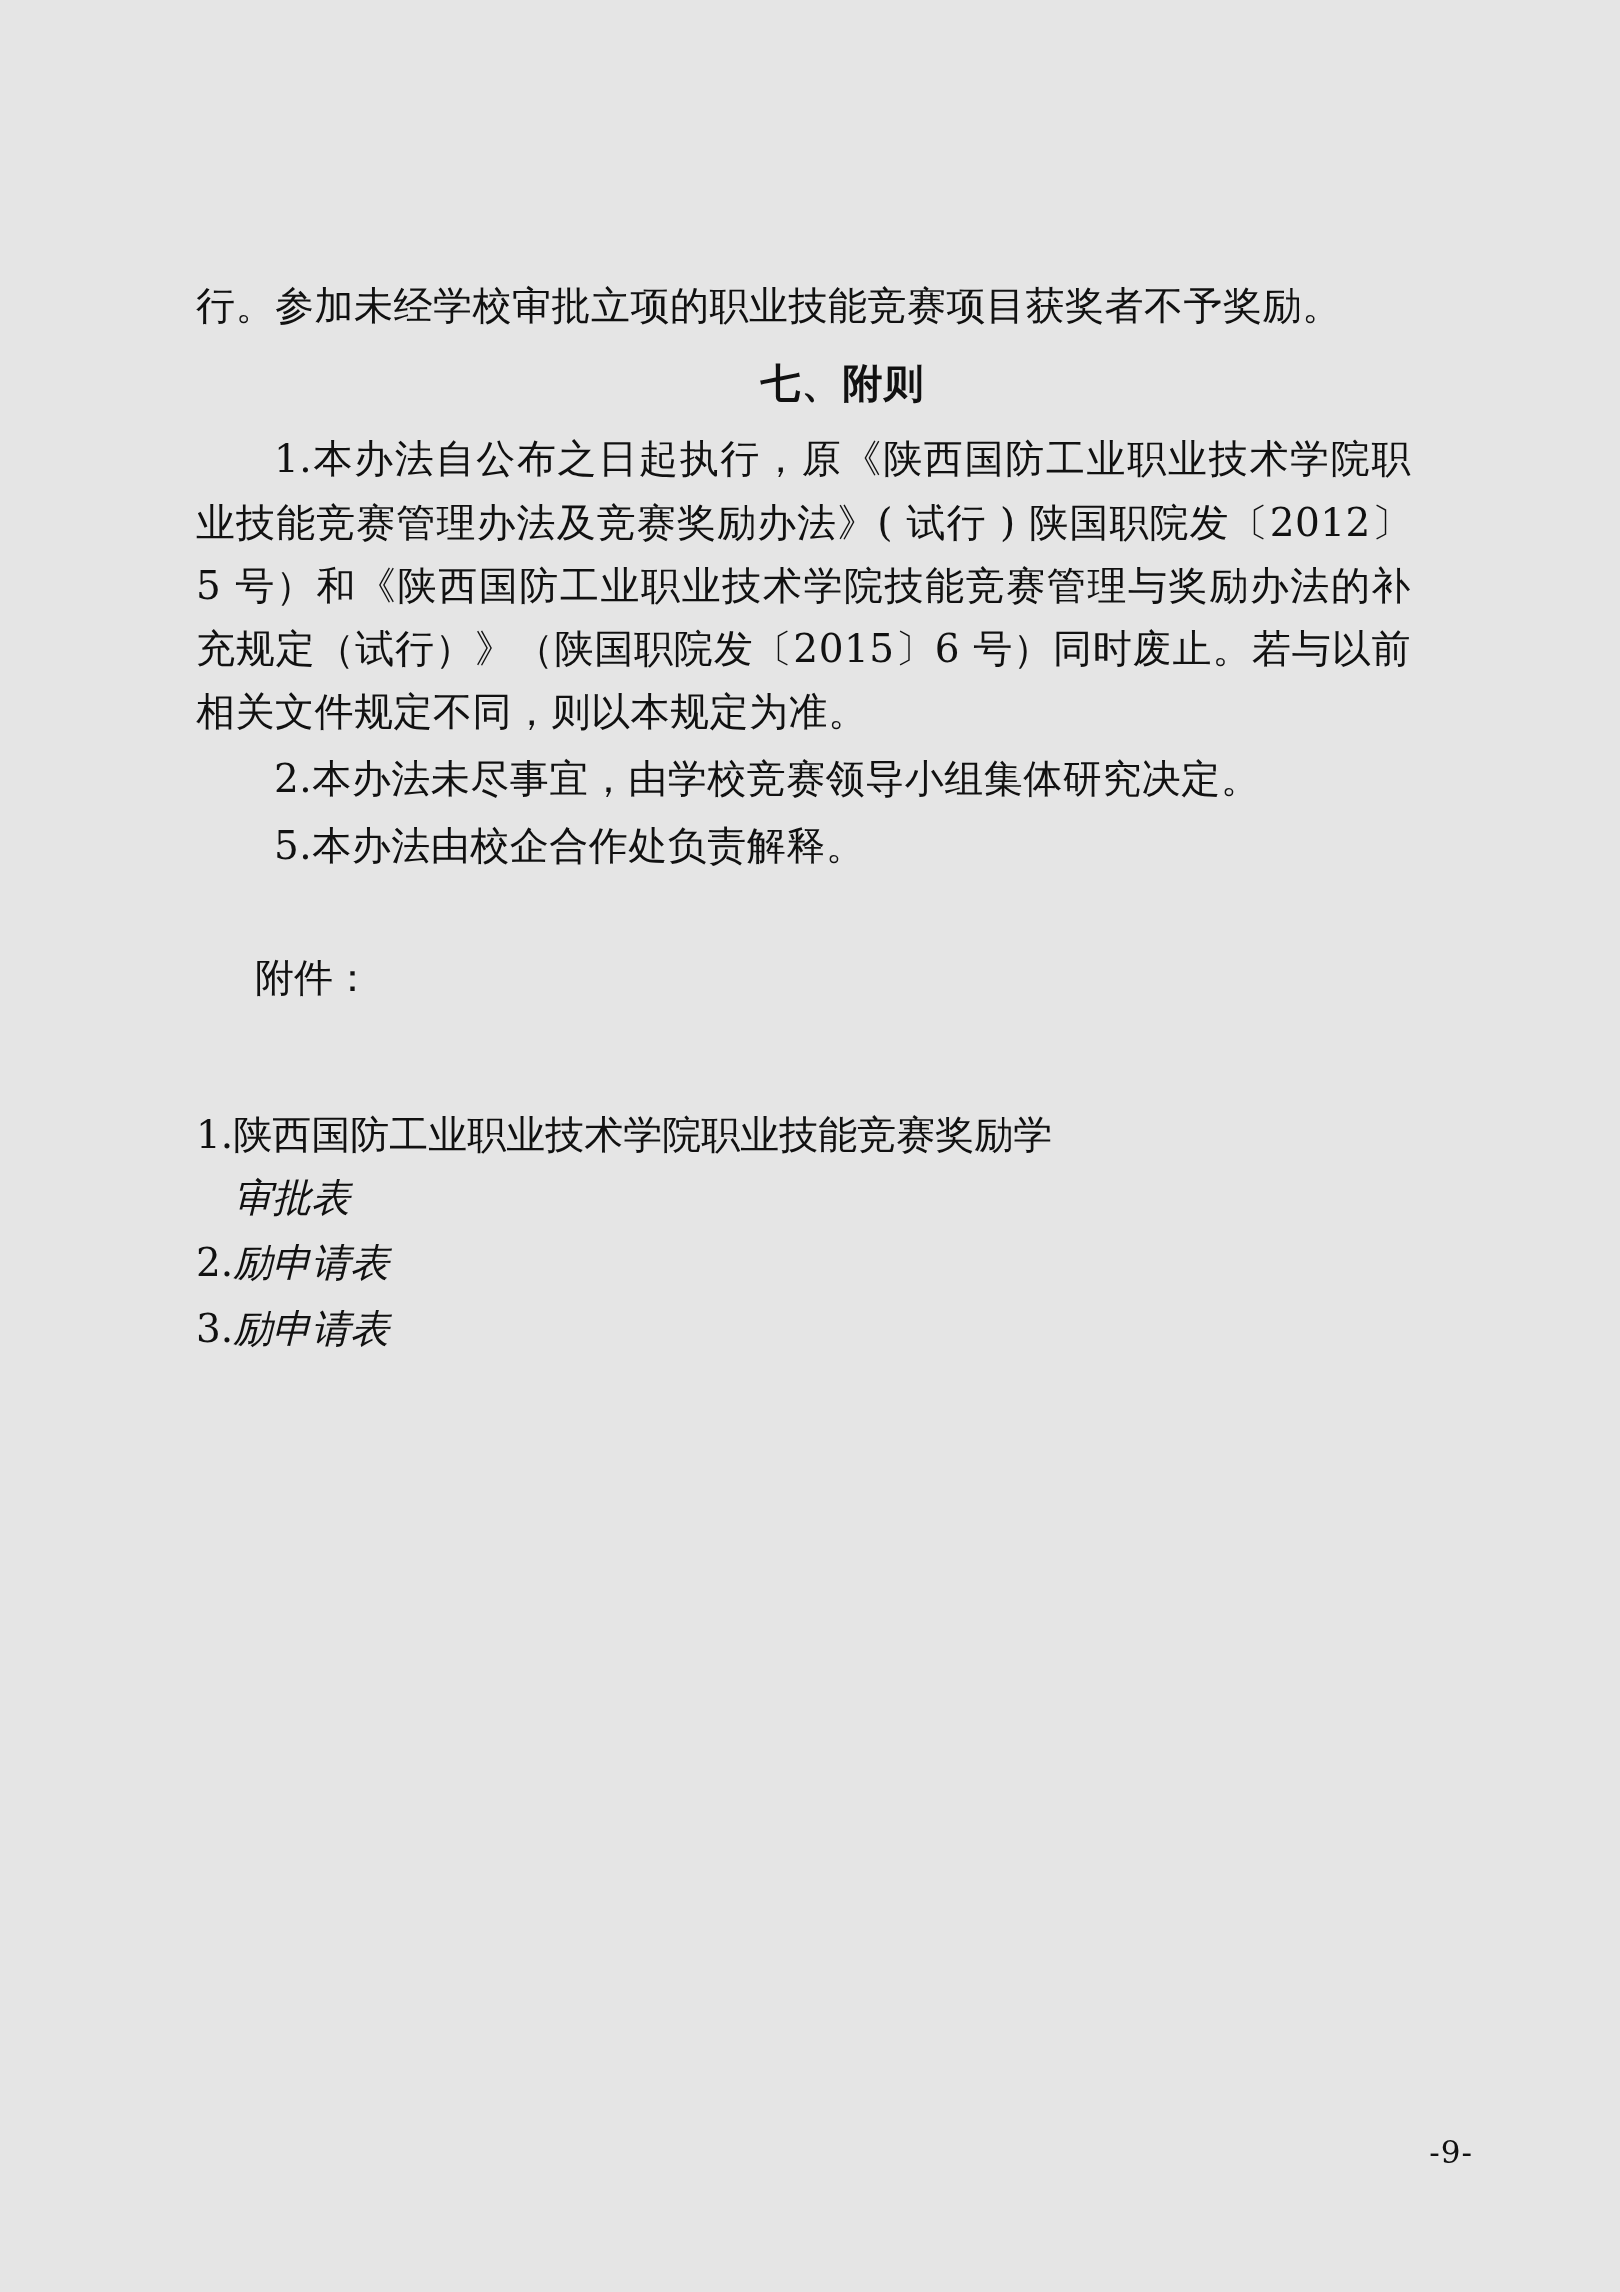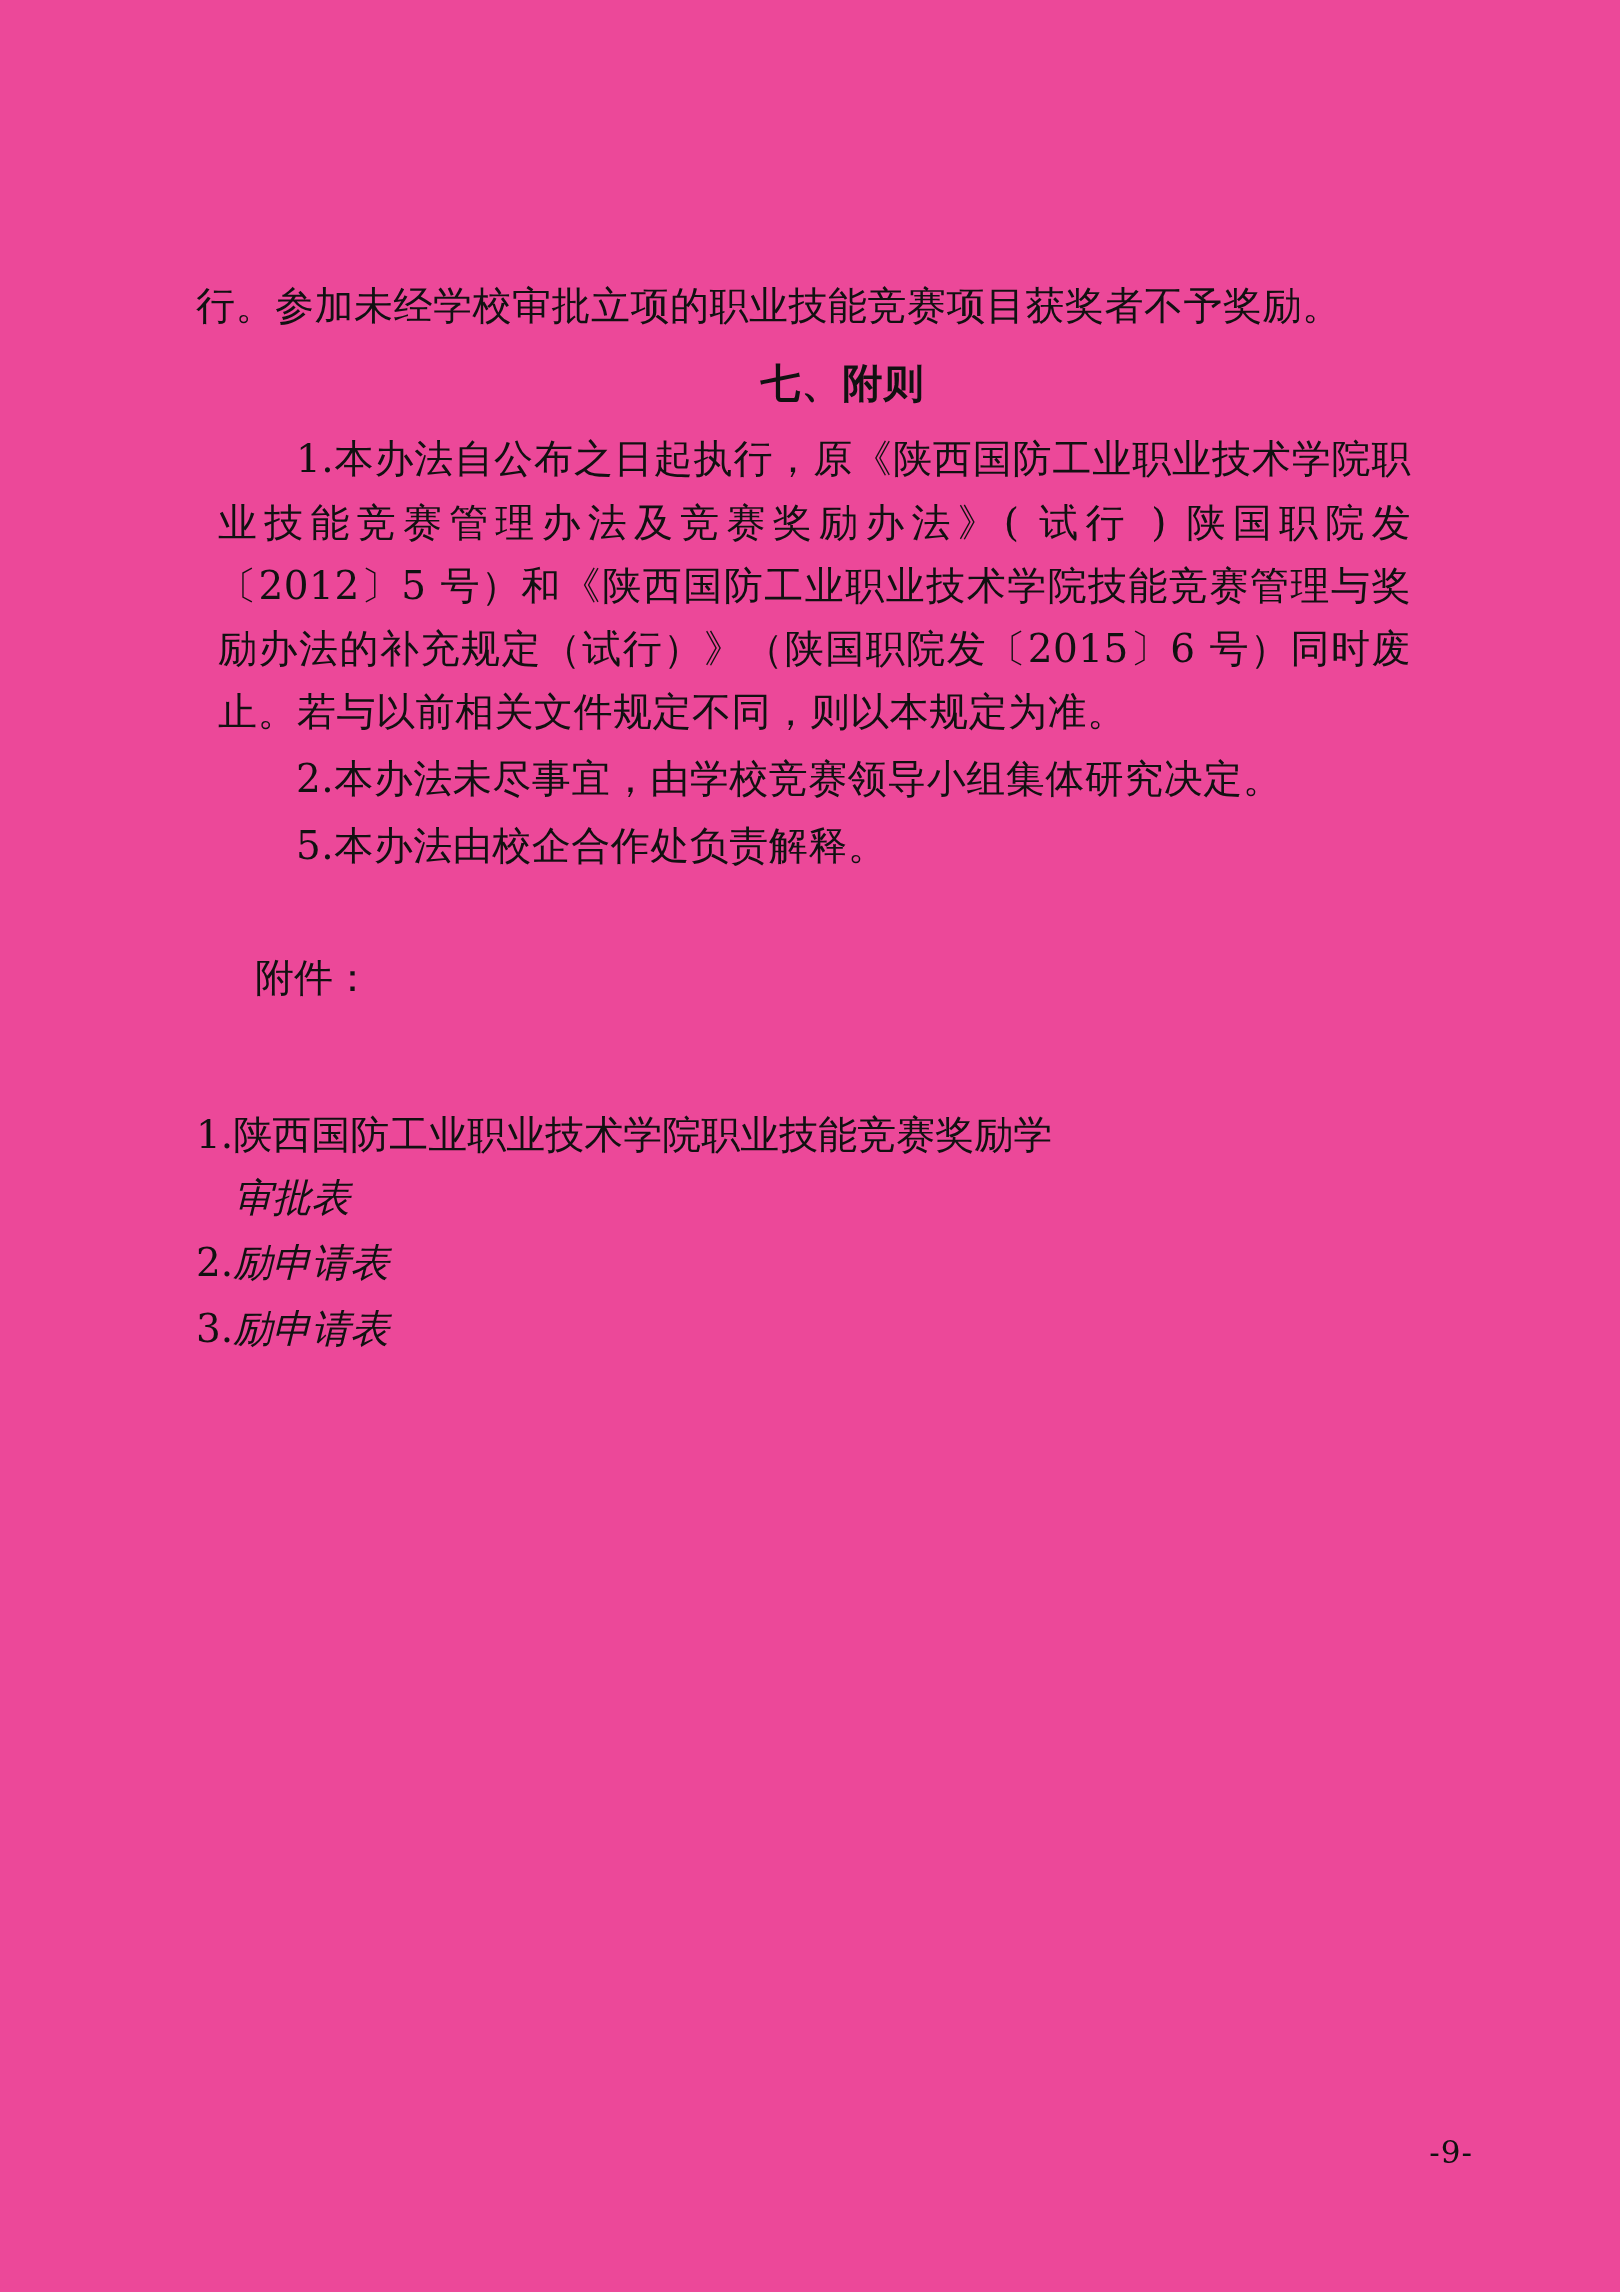--- a/index.html
+++ b/index.html
@@ -14,39 +14,38 @@
     color: #111111;
     position: relative;
     overflow: hidden;
   }
   .page {
     position: absolute;
     left: 0;
     top: 0;
     width: 1620px;
     height: 2293px;
-    background: #ec4899;
+    background: #e5e5e5;
   }
   .content {
     position: absolute;
     left: 196px;
     top: 274px;
     width: 1215px;
   }
   .para {
     font-size: 39px;
     line-height: 1.62;
     letter-spacing: 0.5px;
     text-align: justify;
     text-justify: inter-ideograph;
     margin: 0 0 3.9px 0;
   }
   .indent {
     text-indent: 78px;
-    margin-left: 22px;
   }
   .heading {
     font-size: 40px;
     font-weight: bold;
     line-height: 1.62;
     margin: 13.7px 0 11.8px 0;
     text-indent: 78px;
     letter-spacing: 1px;
     text-align: center;
   }

